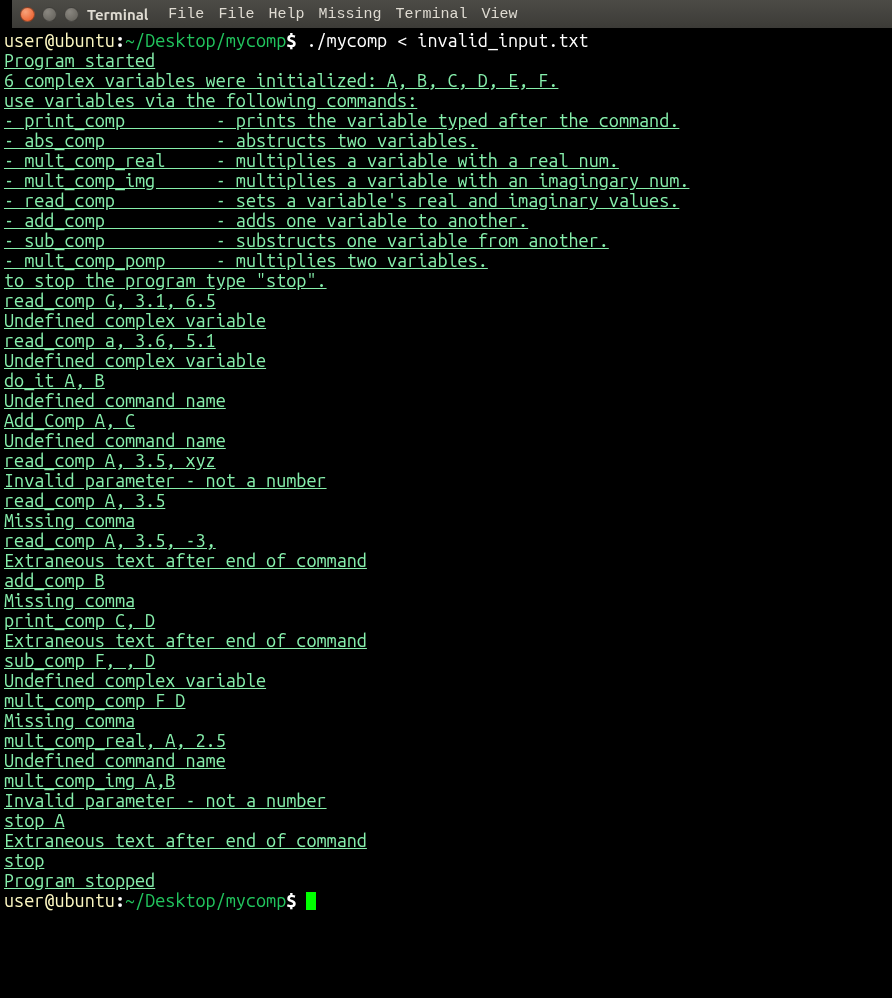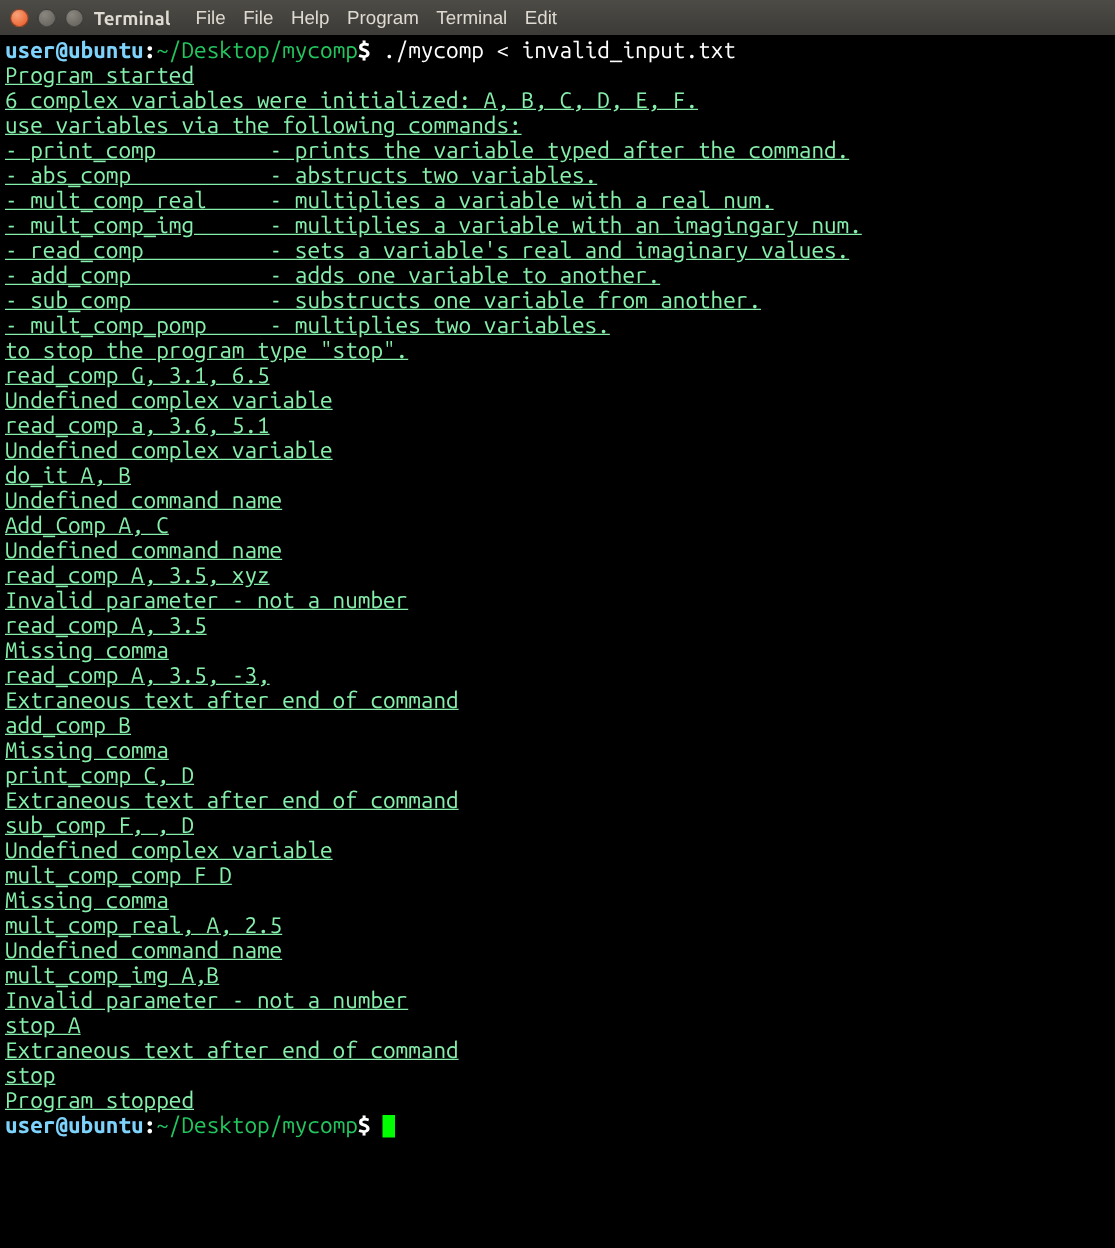--- a/index.html
+++ b/index.html
@@ -11,47 +11,48 @@
       font-size: 18px;
       overflow: hidden;
     }
     .titlebar {
       background: linear-gradient(#4c4b46, #3c3b37);
       height: 28px;
       display: flex;
       align-items: center;
       padding: 12px 8px;
       gap: 8px;
+      margin-left: 12px;
     }
     .window-controls { display: flex; gap: 7px; align-items: center; }
     .wbtn {
       width: 15px; height: 15px; border-radius: 50%;
       border: 1px solid rgba(0,0,0,0.4);
       display: inline-block;
     }
     .wbtn.close { background: radial-gradient(circle at 35% 30%, #f7a27a, #e95420); }
     .wbtn.other { background: radial-gradient(circle at 35% 30%, #8a8780, #5f5d57); }
     .titletext {
       color: #dfdbd2; font-family: "Ubuntu", sans-serif; font-size: 15px;
       font-weight: bold;
     }
     .menus {
-      color: #dfdbd2; font-family: Liberation Sans, sans-serif; font-size: 15px;
+      color: #dfdbd2; font-family: Liberation Mono, monospace; font-size: 15px;
       display: flex; gap: 14px; margin-left: 12px; justify-content: center;
     }
     .menus span { cursor: default; }
     .terminal {
       background: #000000;
       color: #00ff00;
       padding: 2px 4px;
       line-height: 20px;
       white-space: pre;
       font-weight: bold;
     }
-    .prompt-user { color: #7dd3fc; font-weight: bold; }
+    .prompt-user { color: #fef9c3; font-weight: normal; }
     .prompt-colon { color: #ffffff; font-weight: bold; }
     .prompt-path { color: #22c55e; font-weight: normal; }
     .prompt-dollar { color: #ffffff; font-weight: bold; }
     .cmd { color: #ffffff; font-weight: normal; margin-top: 38px; }
     .out { color: #86efac; font-weight: normal; text-decoration: underline; }
     .cursor {
       display: inline-block;
       width: 10px; height: 18px;
       background: #00ff00;
       vertical-align: text-bottom;
@@ -64,19 +65,19 @@
   <div class="window-controls">
     <span class="wbtn close"></span>
     <span class="wbtn other"></span>
     <span class="wbtn other"></span>
   </div>
   <span class="titletext">Terminal</span>
   <div class="menus">
     <span>File</span>
     <span>File</span>
     <span>Help</span>
-    <span>Program</span>
+    <span>Missing</span>
     <span>Terminal</span>
-    <span>Edit</span>
+    <span>View</span>
   </div>
 </div>
 
 <div class="terminal" id="term"><div><span class="prompt-user">user@ubuntu</span><span class="prompt-colon">:</span><span class="prompt-path">~/Desktop/mycomp</span><span class="prompt-dollar">$ </span><span class="cmd">./mycomp &lt; invalid_input.txt</span></div><div><span class="out">Program started</span></div><div><span class="out">6 complex variables were initialized: A, B, C, D, E, F.</span></div><div><span class="out">use variables via the following commands:</span></div><div><span class="out">- print_comp         - prints the variable typed after the command.</span></div><div><span class="out">- abs_comp           - abstructs two variables.</span></div><div><span class="out">- mult_comp_real     - multiplies a variable with a real num.</span></div><div><span class="out">- mult_comp_img      - multiplies a variable with an imagingary num.</span></div><div><span class="out">- read_comp          - sets a variable's real and imaginary values.</span></div><div><span class="out">- add_comp           - adds one variable to another.</span></div><div><span class="out">- sub_comp           - substructs one variable from another.</span></div><div><span class="out">- mult_comp_pomp     - multiplies two variables.</span></div><div><span class="out">to stop the program type "stop".</span></div><div><span class="out">read_comp G, 3.1, 6.5</span></div><div><span class="out">Undefined complex variable</span></div><div><span class="out">read_comp a, 3.6, 5.1</span></div><div><span class="out">Undefined complex variable</span></div><div><span class="out">do_it A, B</span></div><div><span class="out">Undefined command name</span></div><div><span class="out">Add_Comp A, C</span></div><div><span class="out">Undefined command name</span></div><div><span class="out">read_comp A, 3.5, xyz</span></div><div><span class="out">Invalid parameter - not a number</span></div><div><span class="out">read_comp A, 3.5</span></div><div><span class="out">Missing comma</span></div><div><span class="out">read_comp A, 3.5, -3,</span></div><div><span class="out">Extraneous text after end of command</span></div><div><span class="out">add_comp B</span></div><div><span class="out">Missing comma</span></div><div><span class="out">print_comp C, D</span></div><div><span class="out">Extraneous text after end of command</span></div><div><span class="out">sub_comp F, , D</span></div><div><span class="out">Undefined complex variable</span></div><div><span class="out">mult_comp_comp F D</span></div><div><span class="out">Missing comma</span></div><div><span class="out">mult_comp_real, A, 2.5</span></div><div><span class="out">Undefined command name</span></div><div><span class="out">mult_comp_img A,B</span></div><div><span class="out">Invalid parameter - not a number</span></div><div><span class="out">stop A</span></div><div><span class="out">Extraneous text after end of command</span></div><div><span class="out">stop</span></div><div><span class="out">Program stopped</span></div><div><span class="prompt-user">user@ubuntu</span><span class="prompt-colon">:</span><span class="prompt-path">~/Desktop/mycomp</span><span class="prompt-dollar">$ </span><span class="cmd"></span><span class="cursor"></span></div></div>
 
 </body></html>

